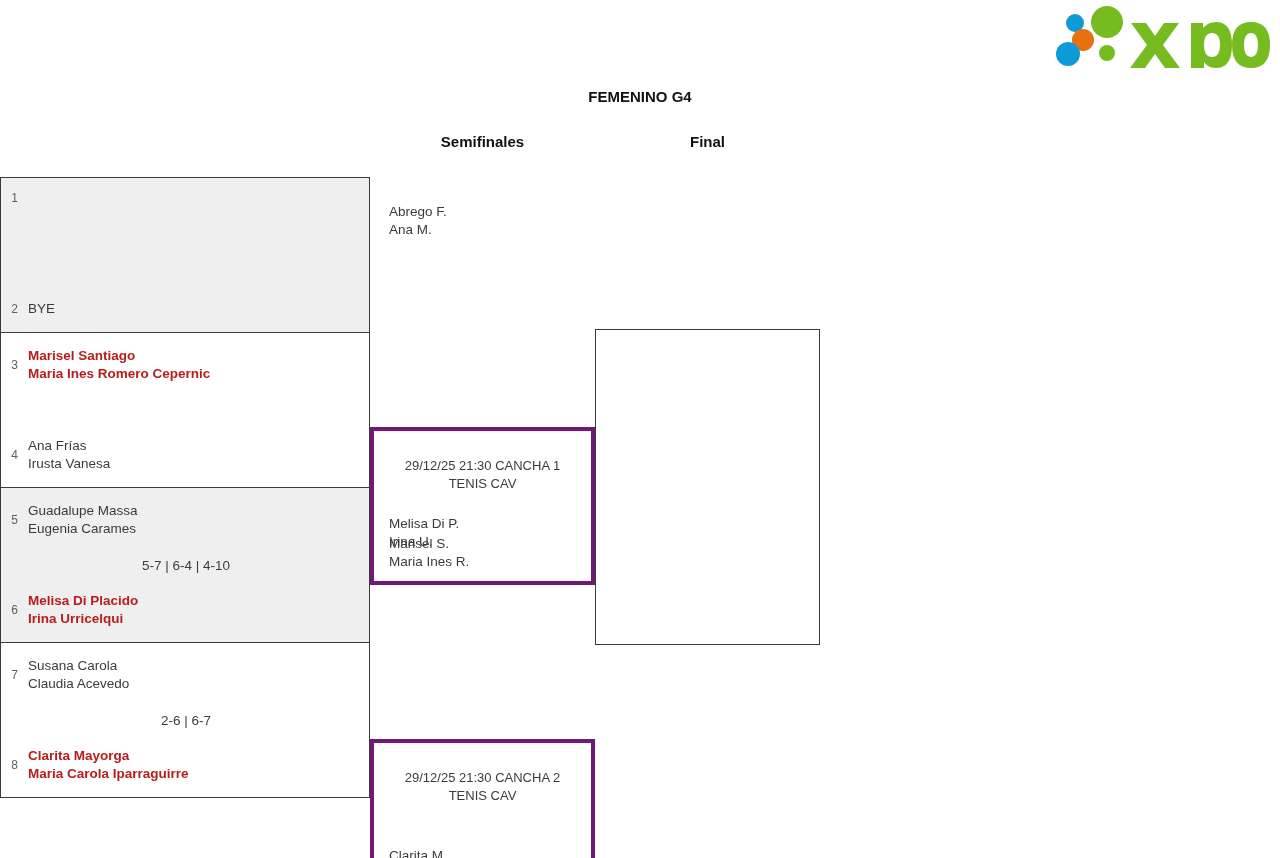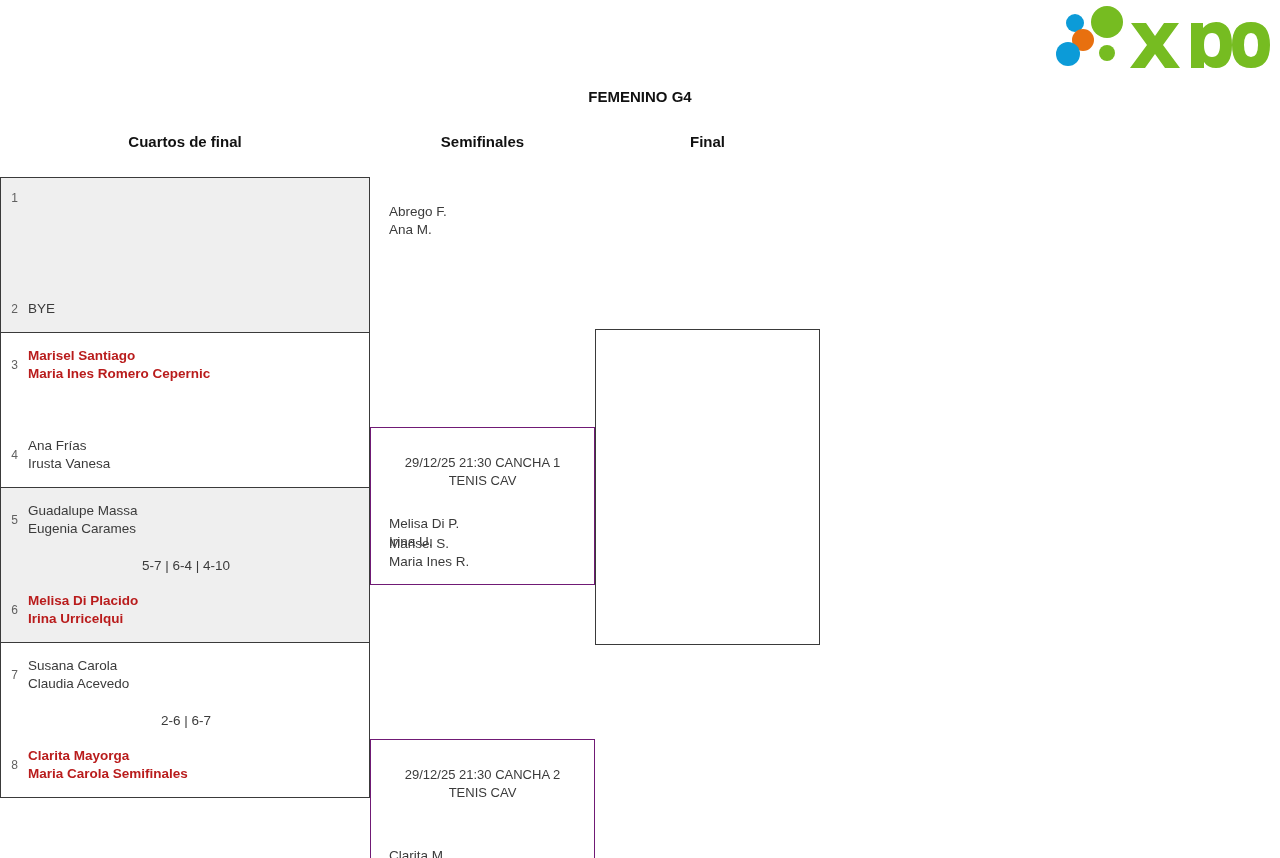--- a/index.html
+++ b/index.html
@@ -82,21 +82,21 @@
   }
 
   
   .sf-names {
     position: absolute; left: 389px;
     font-size: 13.5px; line-height: 18px; color: #3b3b3b;
     white-space: nowrap;
   }
   .sf-schedule {
     position: absolute; left: 370px; width: 225px;
-    border: 1px solid #701a75;
+    border: 4px solid #701a75;
     background: #ffffff;
     text-align: center;
     font-size: 13px; line-height: 18px; color: #3b3b3b;
     padding-top: 26px;
   }
   .sf1-top   { top: 26px;  }
   .sf1-box   { top: 250px; height: 158px; }
   .sf1-bot   { top: 182px; }
   .sf2-top   { top: 338px; }
   .sf2-box   { top: 562px; height: 158px; }
@@ -129,21 +129,20 @@
         <path d="M206 16 q19 0 19 23 q0 23 -19 23 q-19 0 -19 -23 q0 -23 19 -23 z
                  M206 27 q-7 0 -7 12 q0 12 7 12 q7 0 7 -12 q0 -12 -7 -12 z"></path>
       </g>
     </svg>
   </div>
 </div>
 
 <div class="group-caption">FEMENINO G4</div>
 
 <div class="round-headers">
-  <div class="round-title r0">Cuartos de final</div>
   <div class="round-title r1">Semifinales</div>
   <div class="round-title r2">Final</div>
 </div>
 
 <div class="bracket">
 
   <div class="qf-block shaded qf-1">
     <div class="team top">
       <span class="seed">1</span>
       <span class="names">
@@ -201,21 +200,21 @@
       <span class="names">
         <div>Susana Carola</div>
         <div>Claudia Acevedo</div>
       </span>
     </div>
     <div class="score">2-6 | 6-7</div>
     <div class="team bottom">
       <span class="seed">8</span>
       <span class="names winner">
         <div>Clarita Mayorga</div>
-        <div>Maria Carola Semifinales</div>
+        <div>Maria Carola Iparraguirre</div>
       </span>
     </div>
   </div>
 
   <div class="sf-names sf1-top">
     <div>Abrego F.</div>
     <div>Ana M.</div>
   </div>
   <div class="sf-schedule sf1-box">
     <div>29/12/25 21:30 CANCHA 1</div>

